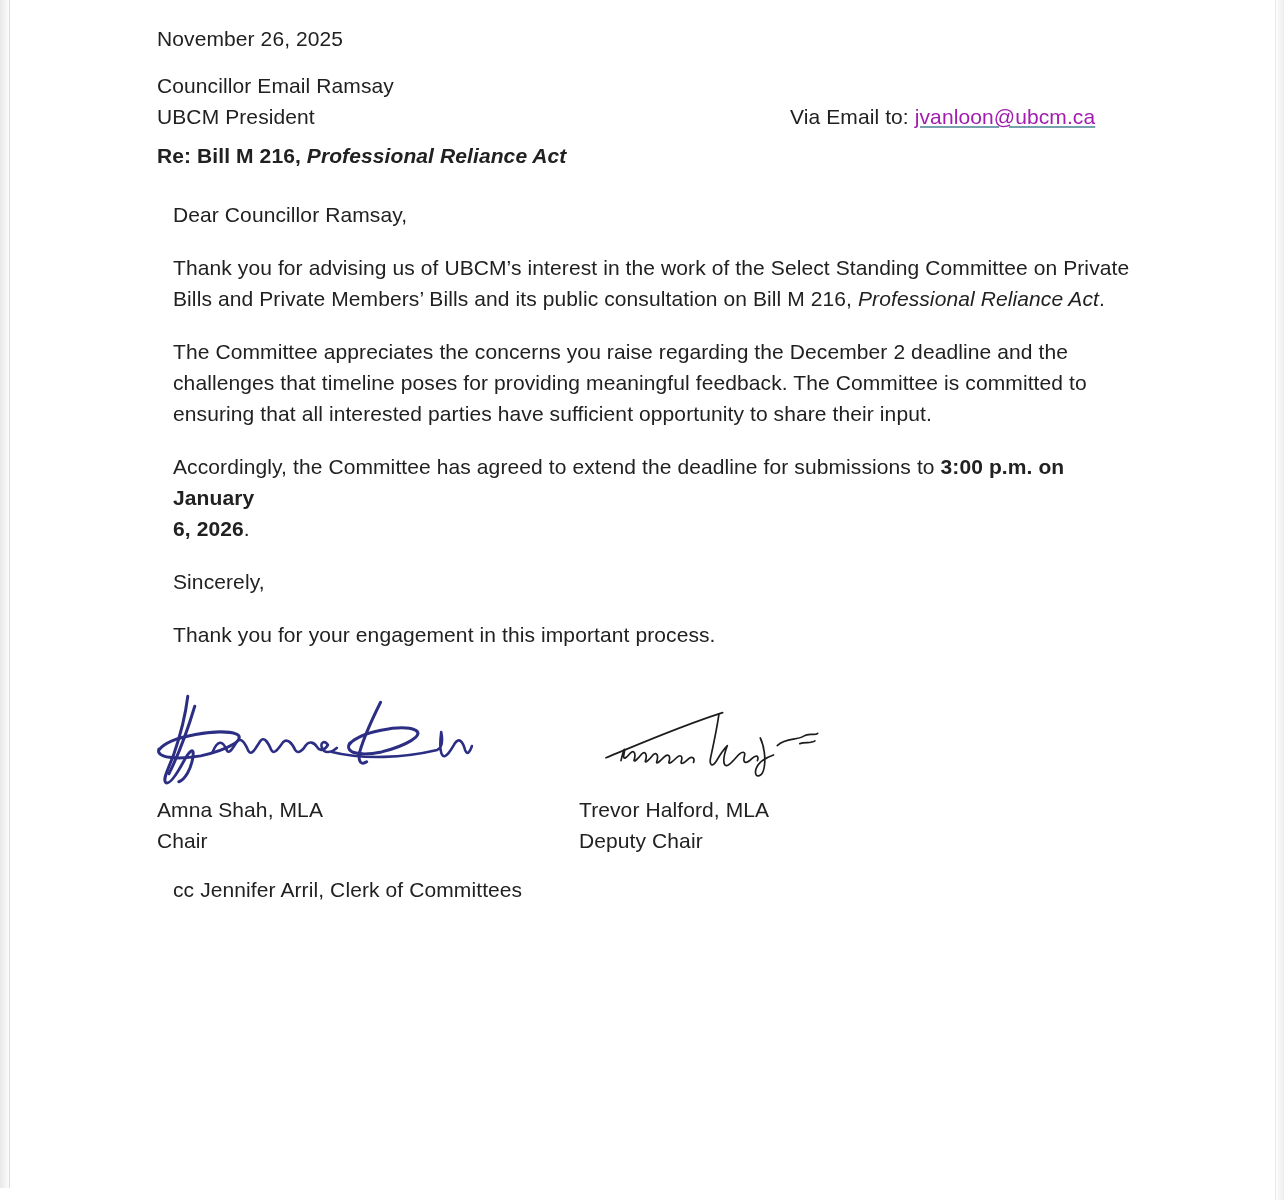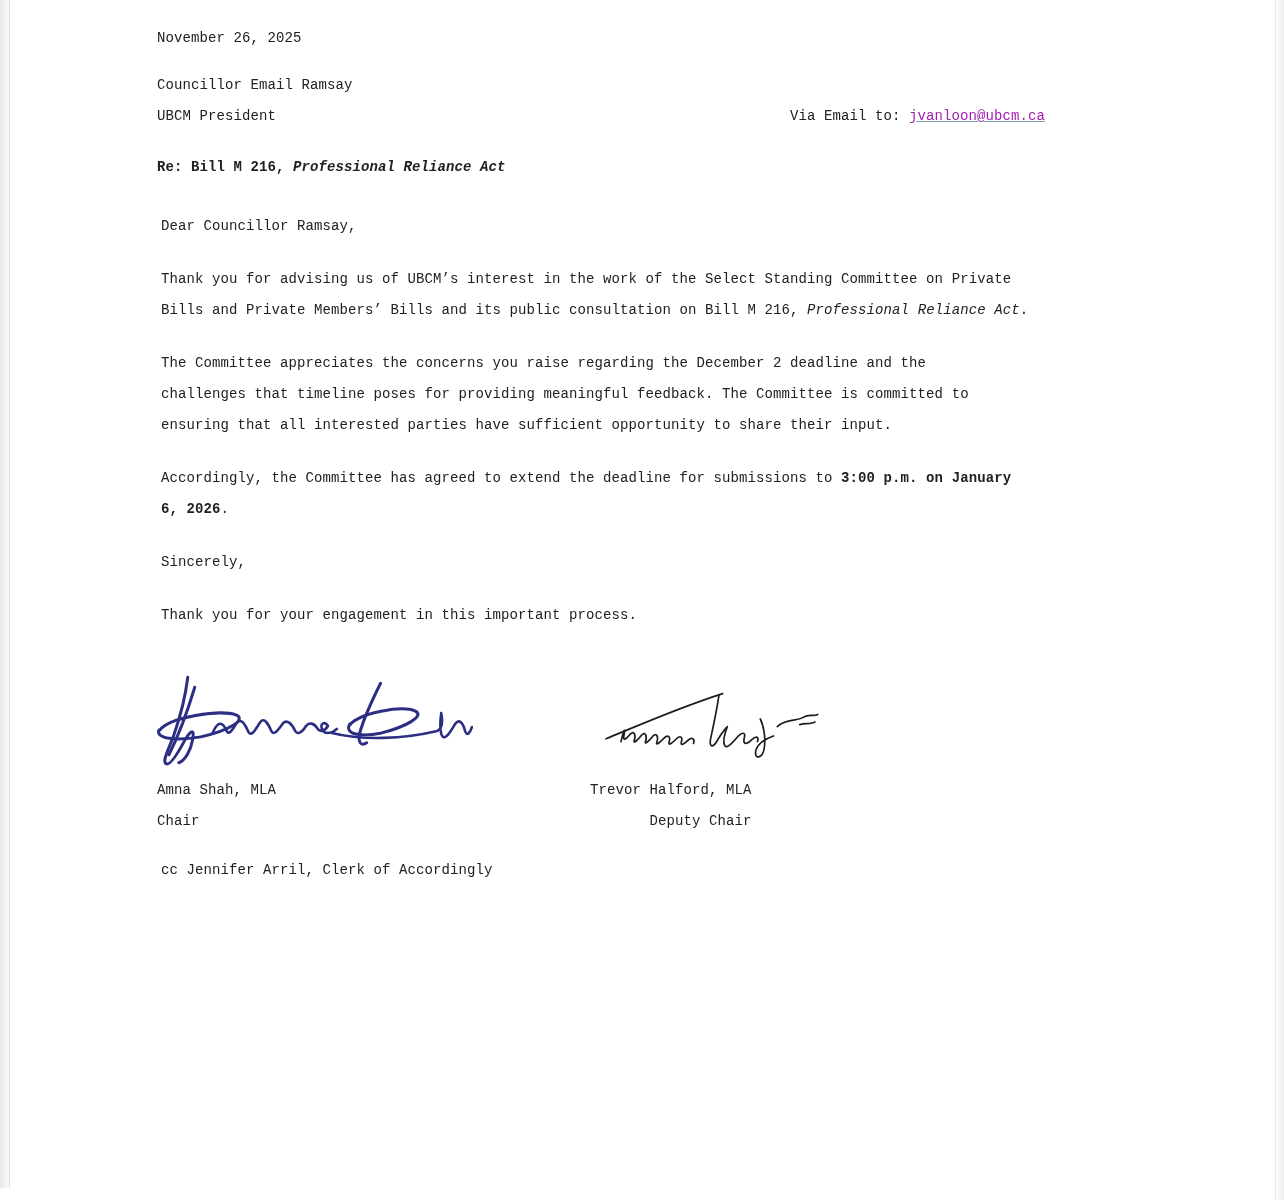--- a/index.html
+++ b/index.html
@@ -13,41 +13,41 @@
     background:linear-gradient(90deg,#e8e8e8 0%,#f4f4f4 60%,#fcfcfc 100%);
     border-right:1px solid #dedede;
   }
   .edge-right{
     position:absolute;right:0;top:0;width:8px;height:1200px;
     background:linear-gradient(270deg,#eeeeee 0%,#f8f8f8 70%,#ffffff 100%);
     border-left:1px solid #e9e9e9;
   }
   .content{
     position:absolute;left:157px;top:23px;width:980px;
-    font-size:14px;line-height:31px;letter-spacing:0.1px;font-family:Liberation Mono, monospace;
+    font-size:21px;line-height:31px;letter-spacing:0.1px;
   }
   .line{min-height:31px;}
   .recipient{margin-top:16px;}
   .title-row{position:relative;}
   .via{position:absolute;left:633px;top:0;white-space:nowrap;}
   .email-link{color:#a21caf;text-decoration:underline;text-decoration-color:#76a0ac;cursor:pointer;}
-  .subject{margin-top:20px;}
+  .subject{margin-top:8px;}
   .seg-b{font-weight:bold;}
   .seg-i{font-style:italic;}
   .seg-bi{font-weight:bold;font-style:italic;}
-  .para{margin:22px 0 0 4px;}
+  .para{margin:22px 0 0 16px;}
   .after-subject{margin-top:28px;}
   .sig-row{position:relative;height:100px;margin-top:40px;}
   .sig{position:absolute;}
   .sig1{left:-2px;top:0;width:318px;height:100px;}
   .sig2{left:435px;top:16px;width:234px;height:80px;}
   .names-row{position:relative;margin-top:4px;height:62px;}
   .col{position:absolute;top:0;white-space:nowrap;}
   .col1{left:0;}
-  .col2{left:433px;text-align:right;}
+  .col2{left:422px;}
   .cc{margin-top:18px;}
   p{margin:0;}
 </style>
 </head>
 <body>
 
 <div class="page">
   <div class="edge-left"></div>
   <div class="edge-right"></div>
 
@@ -111,16 +111,16 @@
       <div class="col col1">
         <div class="line">Amna Shah, MLA</div>
         <div class="line">Chair</div>
       </div>
       <div class="col col2">
         <div class="line">Trevor Halford, MLA</div>
         <div class="line">Deputy Chair</div>
       </div>
     </div>
 
-    <p class="para cc">cc Jennifer Arril, Clerk of Accordingly</p>
+    <p class="para cc">cc Jennifer Arril, Clerk of Committees</p>
 
   </div>
 </div>
 
 </body></html>

